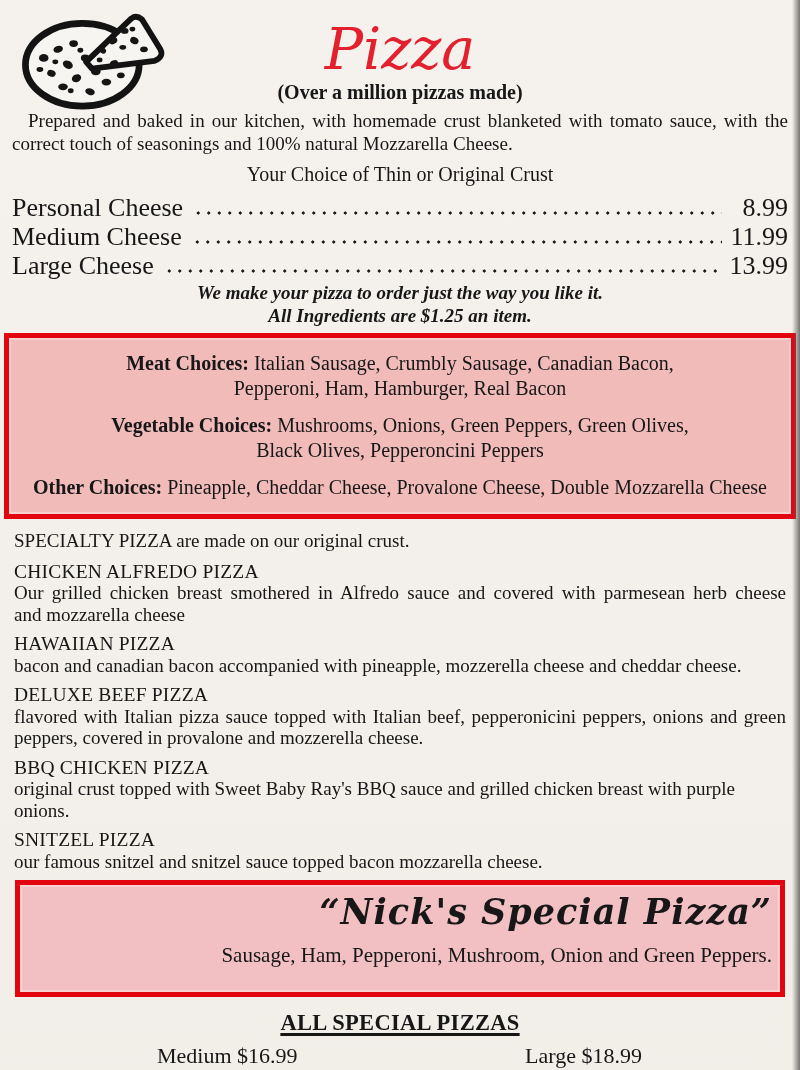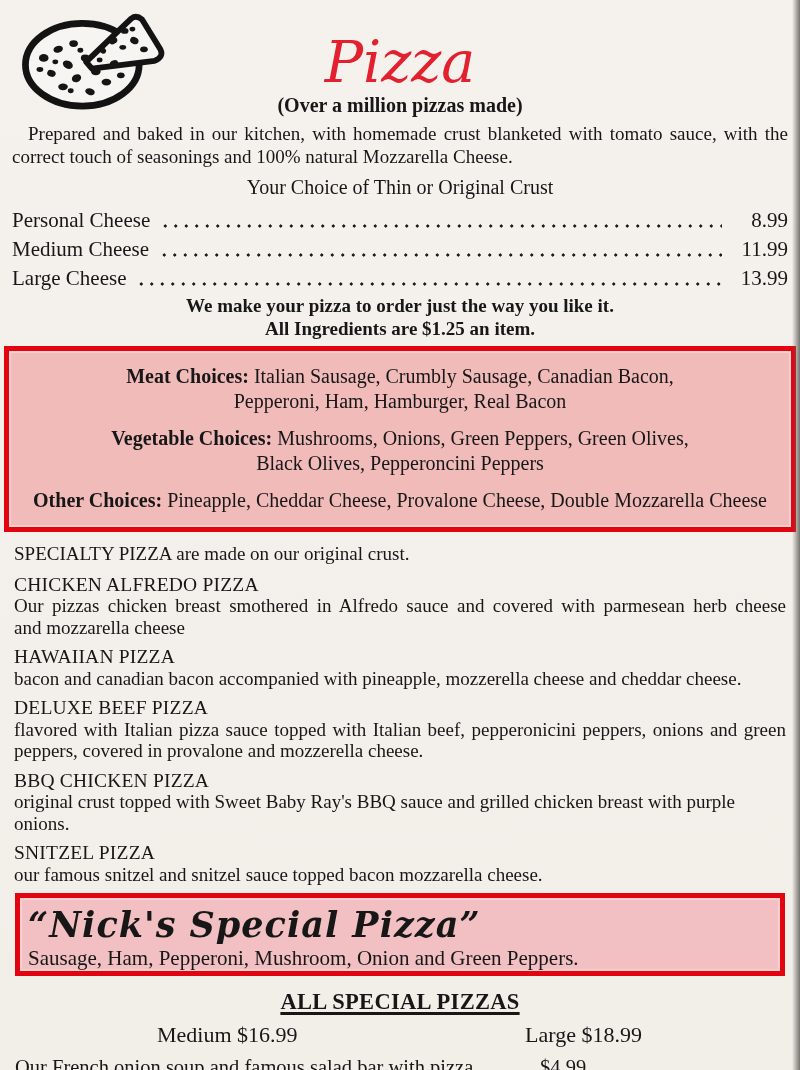--- a/index.html
+++ b/index.html
@@ -10,79 +10,79 @@
     color:#171717;
     background:#fff;
   }
   .page {
     position:relative;
     width:800px; height:1070px;
     background:linear-gradient(180deg,#f5f2ee 0%,#f3f0eb 60%,#f2efe9 100%);
     overflow:hidden;
   }
   
-  .header { position:relative; padding-top:32px; }
+  .header { position:relative; padding-top:19px; }
   .logo { position:absolute; left:12px; top:4px; width:156px; height:106px; }
   .title {
     margin:0; text-align:center;
     font-size:57px; line-height:60px;
     font-style:italic; font-weight:normal;
     font-family:"DejaVu Serif","Liberation Serif",serif;
     color:#e3202e;
   }
   .subtitle {
     text-align:center; font-size:20px; line-height:24px;
     font-weight:bold; margin-top:1px;
   }
   
   .intro { margin:5px 12px 0; font-size:19px; line-height:23px; }
   .intro .l1 { text-indent:16px; }
   .stretch { text-align:justify; text-align-last:justify; }
   .crust-line { text-align:center; font-size:20px; line-height:24px; margin-top:7px; }
   
   .prices { margin:7px 12px 0; }
-  .price-row { display:flex; align-items:baseline; font-size:21px; line-height:29px; }
+  .price-row { display:flex; align-items:baseline; font-size:26px; line-height:29px; }
   .leader {
     flex:1 1 auto; height:6px; align-self:flex-end; margin:0 8px 6px 10px;
     background-image:radial-gradient(circle, #1c1c1c 1.45px, rgba(0,0,0,0) 1.75px);
     background-size:10.5px 6px; background-repeat:repeat-x; background-position:left center;
   }
   .price { min-width:58px; text-align:right; }
   
-  .notes { text-align:center; font-weight:bold; font-size:19px; line-height:23px; margin-top:1px; }
+  .notes { text-align:center; font-weight:bold; font-style:italic; font-size:19px; line-height:23px; margin-top:1px; }
   
   .choices-box {
     margin:6px 4px 0; padding:13px 8px 2px;
     background:#f1bbba;
     border:5px solid #e2040f;
     box-shadow:inset 0 0 0 2px rgba(255,235,235,.45);
     text-align:center; font-size:20px;
   }
   .group { margin:0 0 12px; line-height:25px; }
   .lbl { font-weight:bold; text-decoration-thickness:2px; }
   
   .specialty { margin:11px 14px 0; font-size:19px; line-height:21.5px; }
   .sp-note { margin-bottom:9px; }
   .sp-item { margin-bottom:8px; }
   .sp-name { font-size:19.5px; letter-spacing:.2px; }
   
   .nicks-box {
-    margin:8px 15px 0; padding:6px 8px 0;
+    margin:8px 15px 0; padding:6px 8px 24px;
     background:#f2c0c2;
     border:5px solid #e2040f;
     box-shadow:inset 0 0 0 2px rgba(255,235,235,.4);
-    text-align:left;
+    text-align:right;
   }
   .nicks-title {
     font-size:35px; line-height:42px;
     font-style:italic; font-weight:bold;
     font-family:"DejaVu Serif","Liberation Serif",serif;
     letter-spacing:1px;
   }
-  .nicks-toppings { font-size:21px; line-height:25px; margin-top:0; }
+  .nicks-toppings { font-size:21px; line-height:25px; margin-top:10px; }
   
   .specials-heading {
     text-align:center; font-size:22.5px; line-height:26px; font-weight:bold;
     text-decoration:underline; text-decoration-thickness:2.5px; text-underline-offset:3px;
     margin-top:13px; letter-spacing:.3px;
   }
   .sizes-row { position:relative; height:29px; margin-top:6px; font-size:22px; line-height:28px; }
   .size-medium { position:absolute; left:157px; }
   .size-large  { position:absolute; left:525px; }
   .soup-row { position:relative; margin-top:5px; font-size:20.5px; line-height:25px; padding-left:15px; }
@@ -185,21 +185,21 @@
         <span>Pineapple, Cheddar Cheese, Provalone Cheese, Double Mozzarella Cheese</span>
       </div>
     </div>
   </div>
 
   <div class="specialty">
     <div class="sp-note">SPECIALTY PIZZA are made on our original crust.</div>
 
     <div class="sp-item">
       <div class="sp-name">CHICKEN ALFREDO PIZZA</div>
-      <div class="stretch">Our pizzas chicken breast smothered in Alfredo sauce and covered with parmesean herb cheese</div>
+      <div class="stretch">Our grilled chicken breast smothered in Alfredo sauce and covered with parmesean herb cheese</div>
       <div>and mozzarella cheese</div>
     </div>
 
     <div class="sp-item">
       <div class="sp-name">HAWAIIAN PIZZA</div>
       <div>bacon and canadian bacon accompanied with pineapple, mozzerella cheese and cheddar cheese.</div>
     </div>
 
     <div class="sp-item">
       <div class="sp-name">DELUXE BEEF PIZZA</div>

